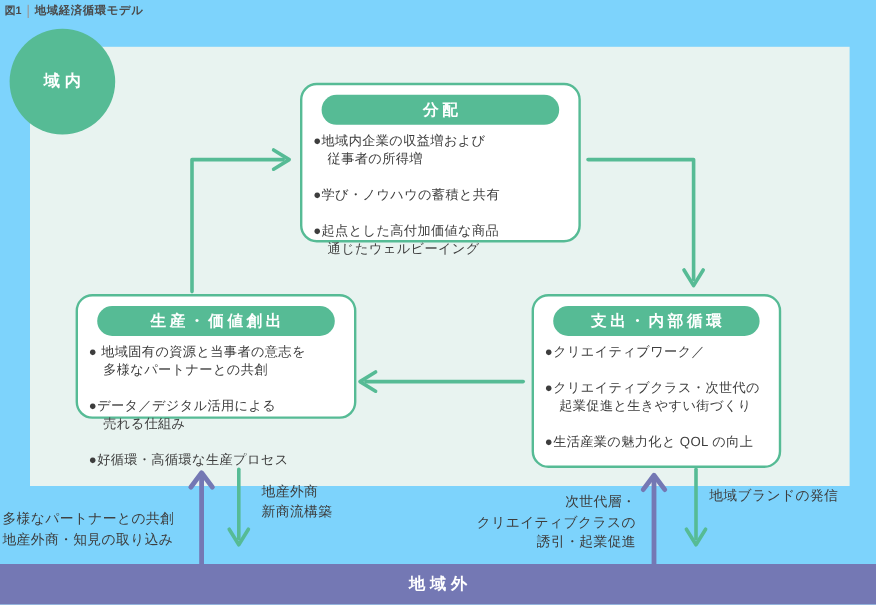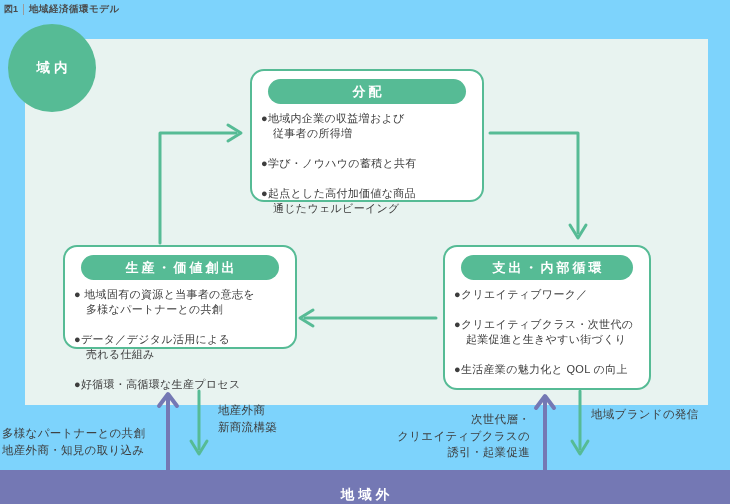--- a/index.html
+++ b/index.html
@@ -50,21 +50,21 @@
 
   
   .flow-label{position:absolute;font-size:11.5px;line-height:17px;color:var(--text);letter-spacing:0.3px;white-space:nowrap;}
   .lbl-export-left{left:218px;top:402px;}
   .lbl-export-right{left:591px;top:406px;}
   .lbl-import-left{left:2px;top:425px;}
   .lbl-import-right{left:328px;top:411px;width:202px;text-align:right;line-height:16.5px;}
 
   
   .outer-bar{position:absolute;left:0;top:470px;width:730px;height:34px;background:var(--purple);
-    display:flex;align-items:flex-end;justify-content:center;}
+    display:flex;align-items:center;justify-content:center;}
   .outer-bar span{color:var(--white);font-weight:bold;font-size:13.5px;letter-spacing:4px;text-indent:4px;}
 </style>
 </head>
 <body>
 
 <div class="canvas">
 
   <div class="fig-header">
     <span class="fig-label">図1</span>
     <span class="fig-divider"></span>

